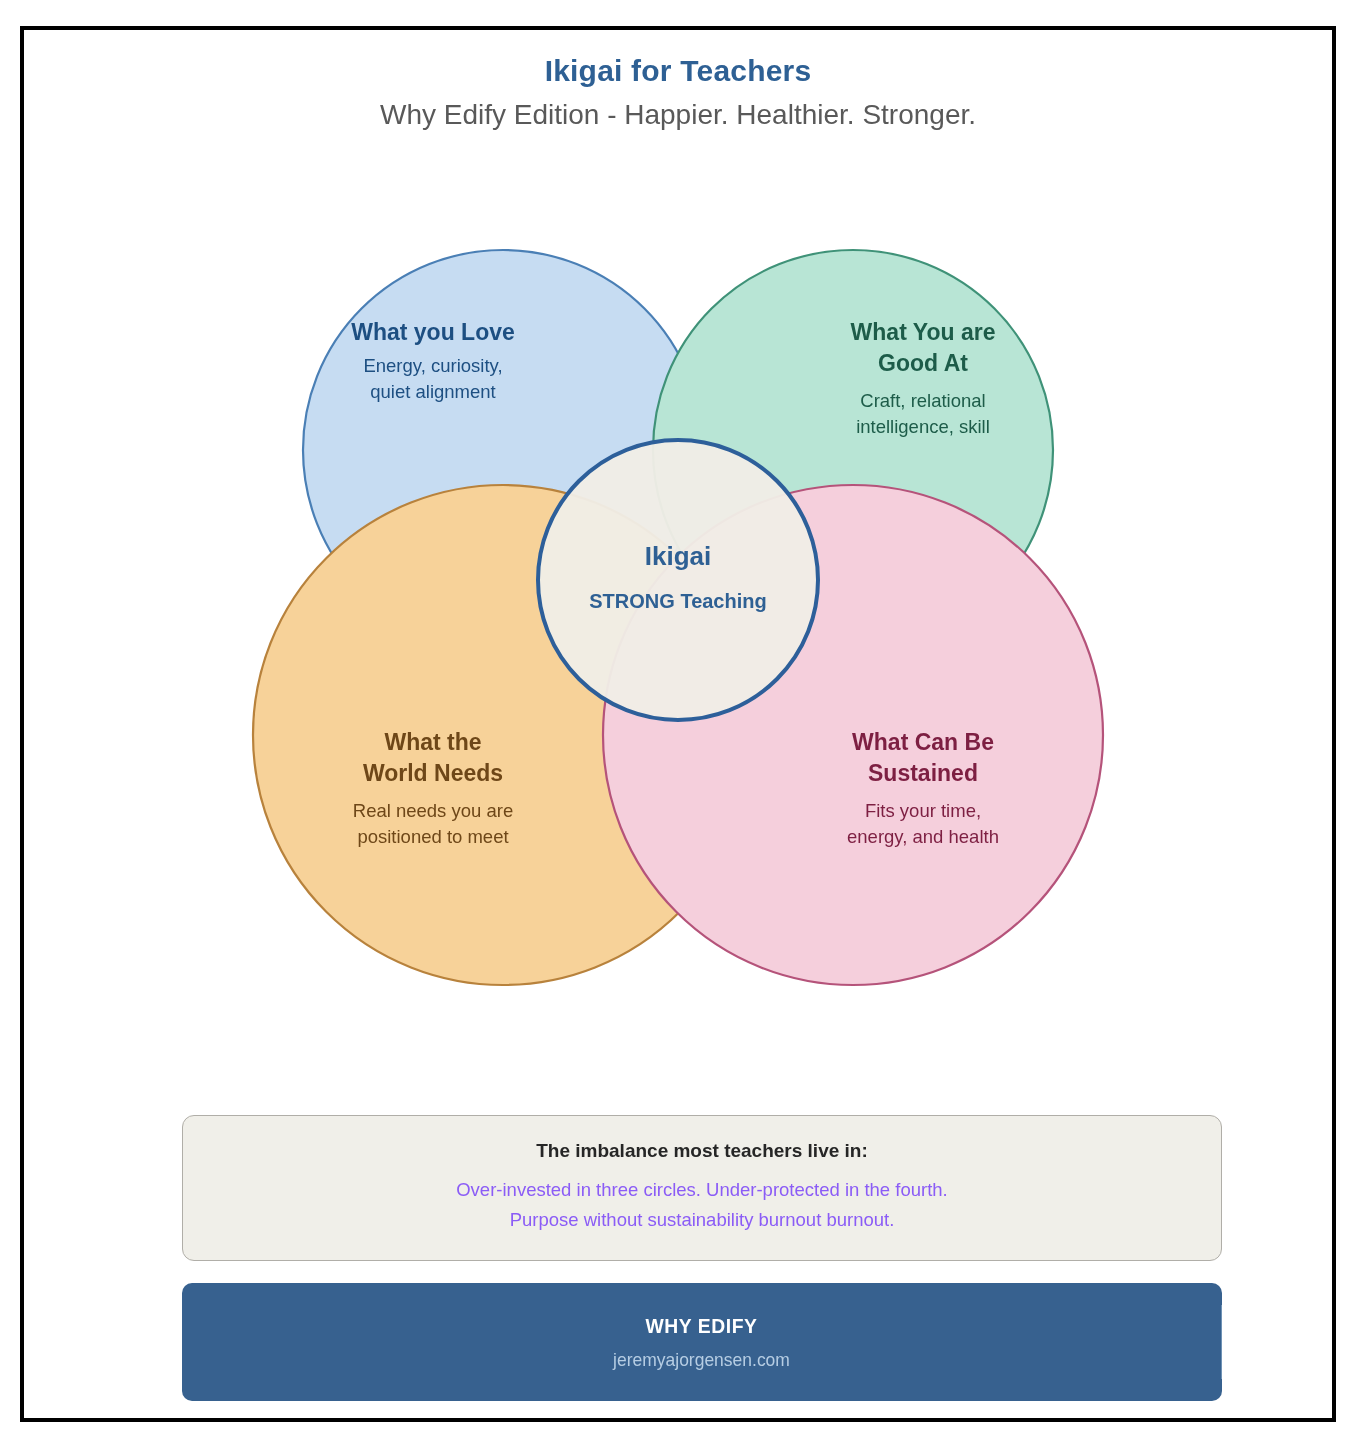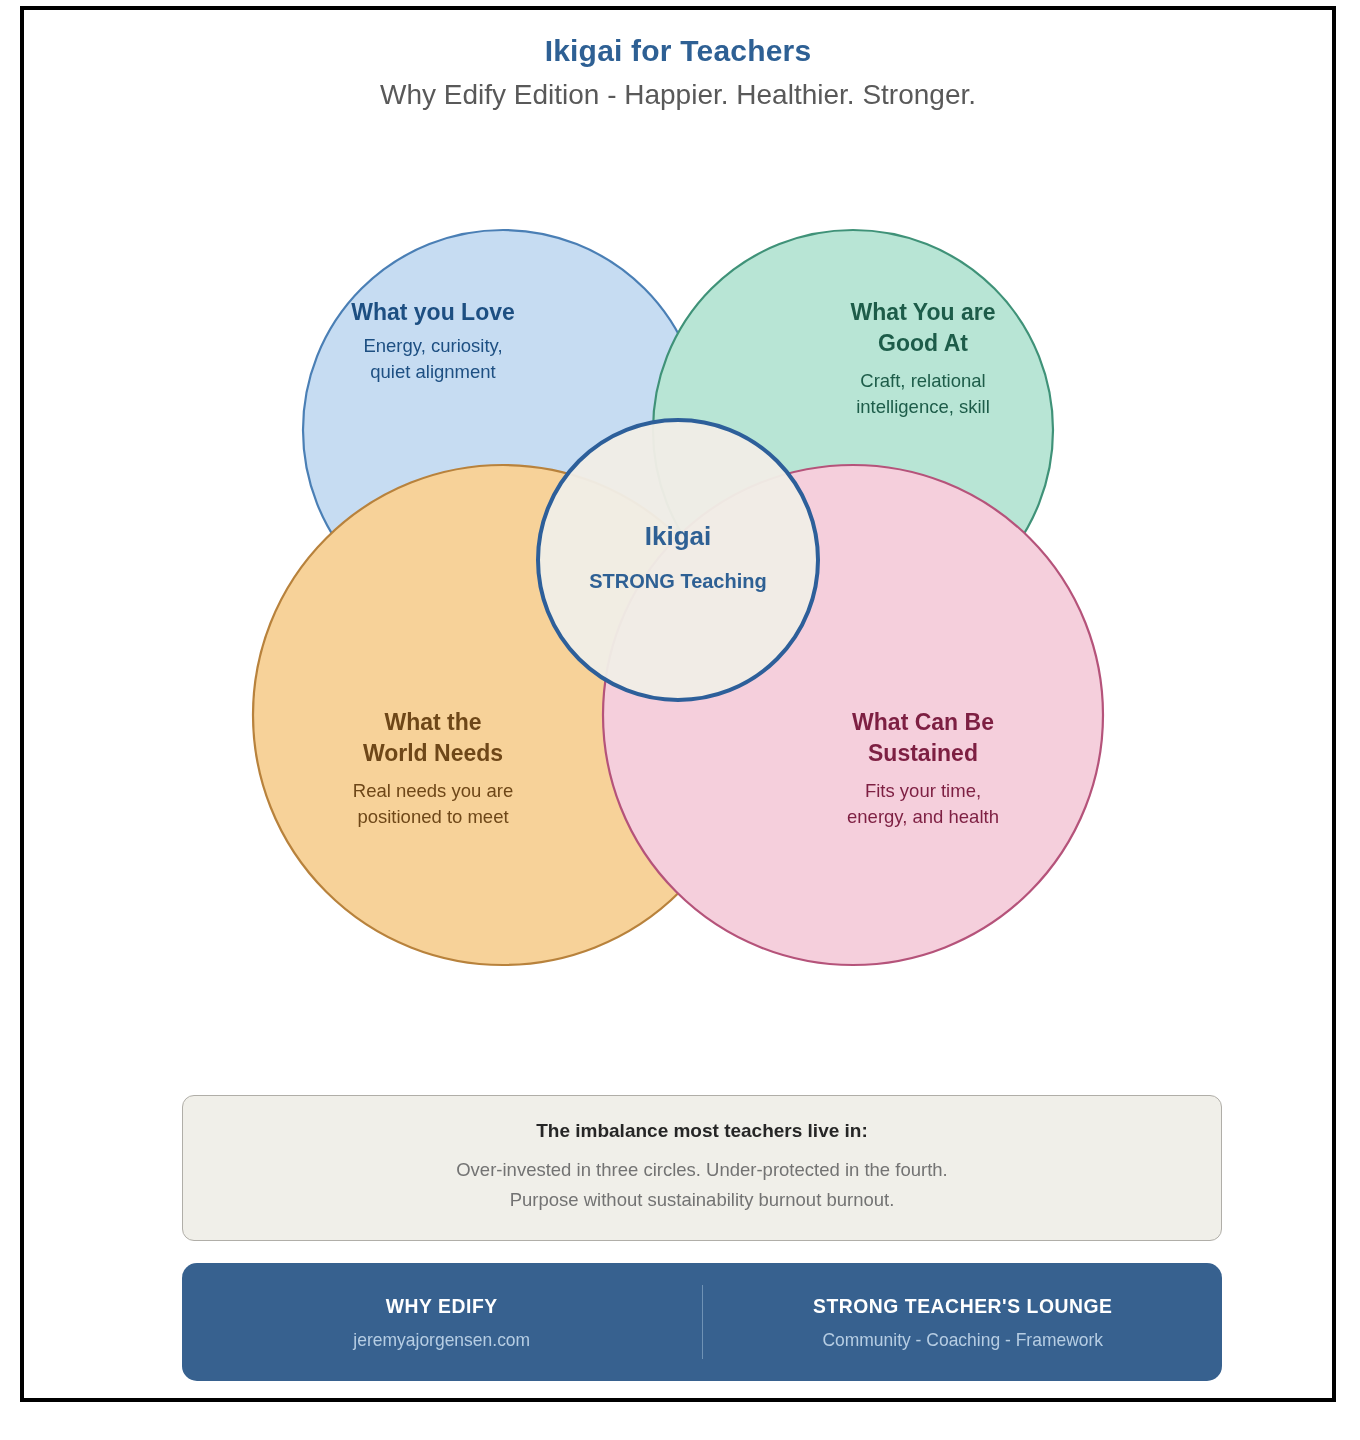--- a/index.html
+++ b/index.html
@@ -12,21 +12,21 @@
     width: 1360px;
     height: 1440px;
     font-family: "Liberation Sans", sans-serif;
     -webkit-font-smoothing: antialiased;
   }
 
   
   .page-frame {
     position: absolute;
     left: 20px;
-    top: 6px;
+    top: 26px;
     width: 1316px;
     height: 1396px;
     border: 4px solid #000000;
     background: #ffffff;
     box-sizing: border-box;
     overflow: hidden;
   }
 
   
   .header {
@@ -102,35 +102,35 @@
   }
   .callout-title {
     font-size: 19px;
     font-weight: bold;
     color: #262626;
     margin: 0 0 10px 0;
     line-height: 1.4;
   }
   .callout-line {
     font-size: 18.5px;
-    color: #737373;
+    color: #8b5cf6;
     line-height: 1.65;
     margin: 0;
   }
 
   
   .footer {
     position: absolute;
     left: 158px;
     top: 1253px;
     width: 1040px;
     height: 118px;
     box-sizing: border-box;
     background: #37618f;
-    border-radius: 15px;
+    border-radius: 10px;
     display: flex;
     align-items: center;
   }
   .footer-col {
     flex: 1 1 50%;
     text-align: center;
     padding: 0 14px;
     box-sizing: border-box;
   }
   .footer-divider {
@@ -209,19 +209,15 @@
     <p class="callout-line">Over-invested in three circles. Under-protected in the fourth.</p>
     <p class="callout-line">Purpose without sustainability burnout burnout.</p>
   </div>
 
   <div class="footer">
     <div class="footer-col">
       <p class="footer-head">WHY EDIFY</p>
       <p class="footer-sub">jeremyajorgensen.com</p>
     </div>
     <div class="footer-divider"></div>
-    <div class="footer-col">
-      <p class="footer-head">STRONG TEACHER'S LOUNGE</p>
-      <p class="footer-sub">Community - Coaching - Framework</p>
-    </div>
   </div>
 
 </div>
 
 </body></html>

